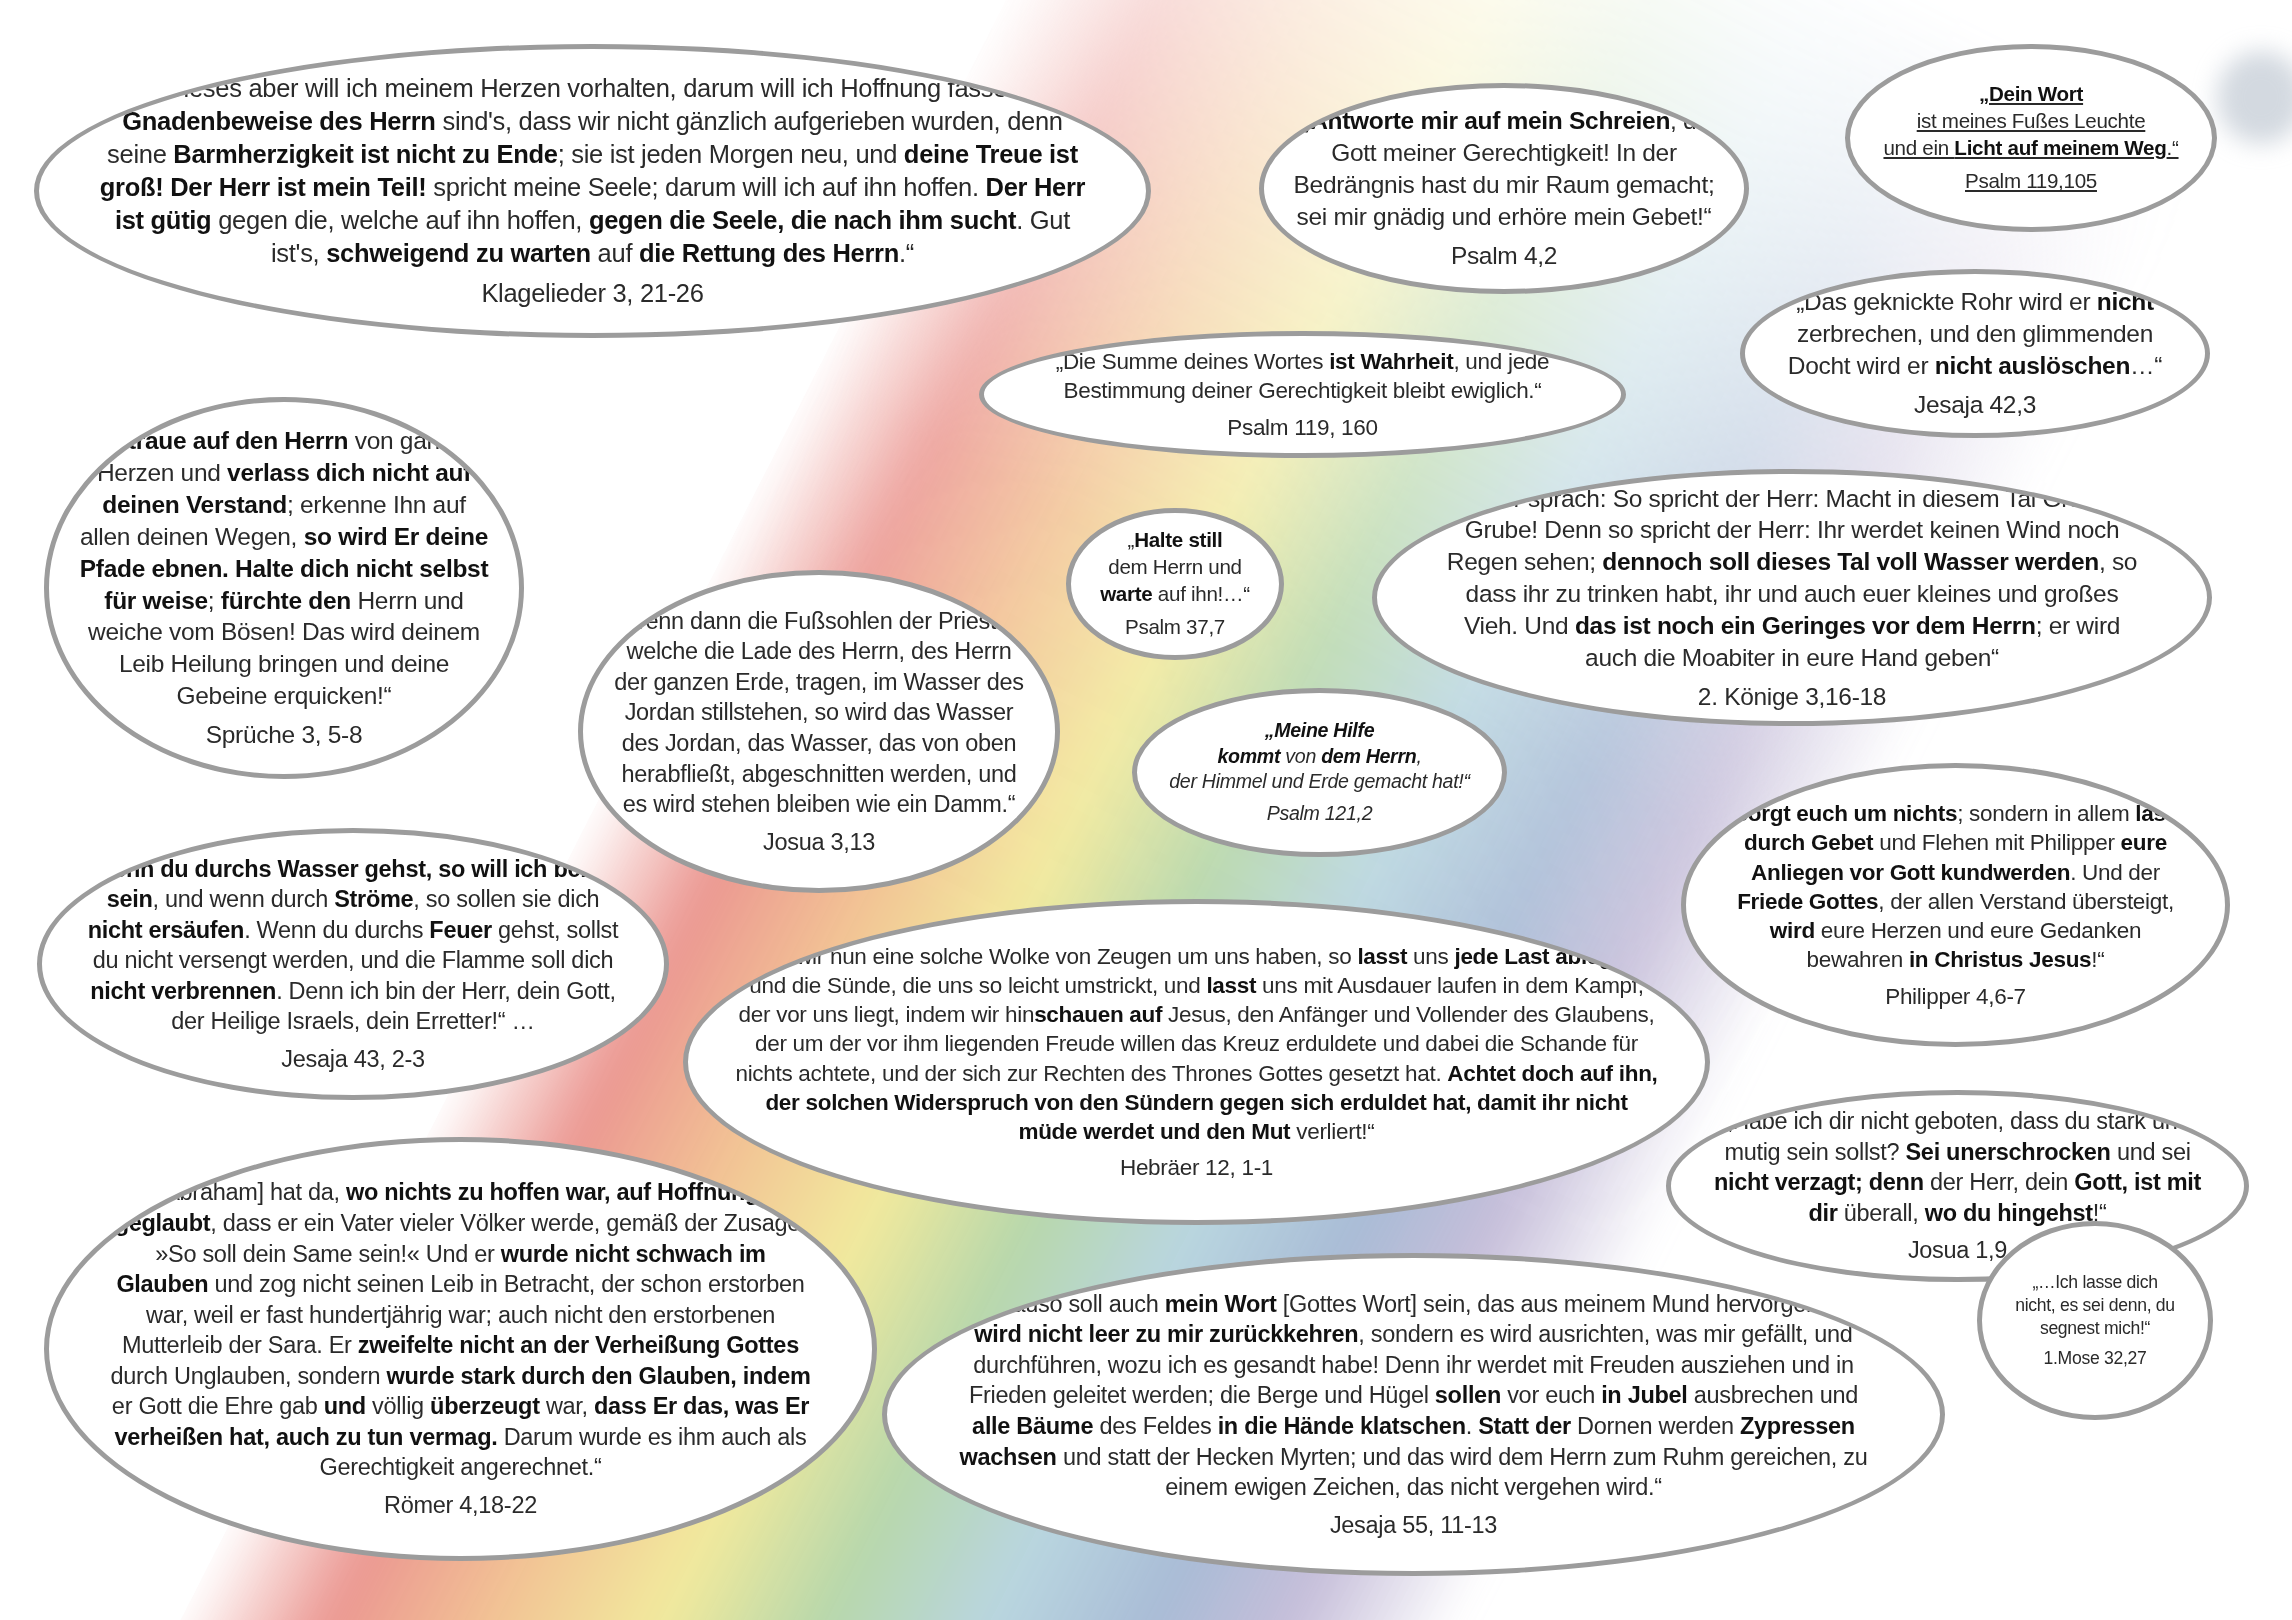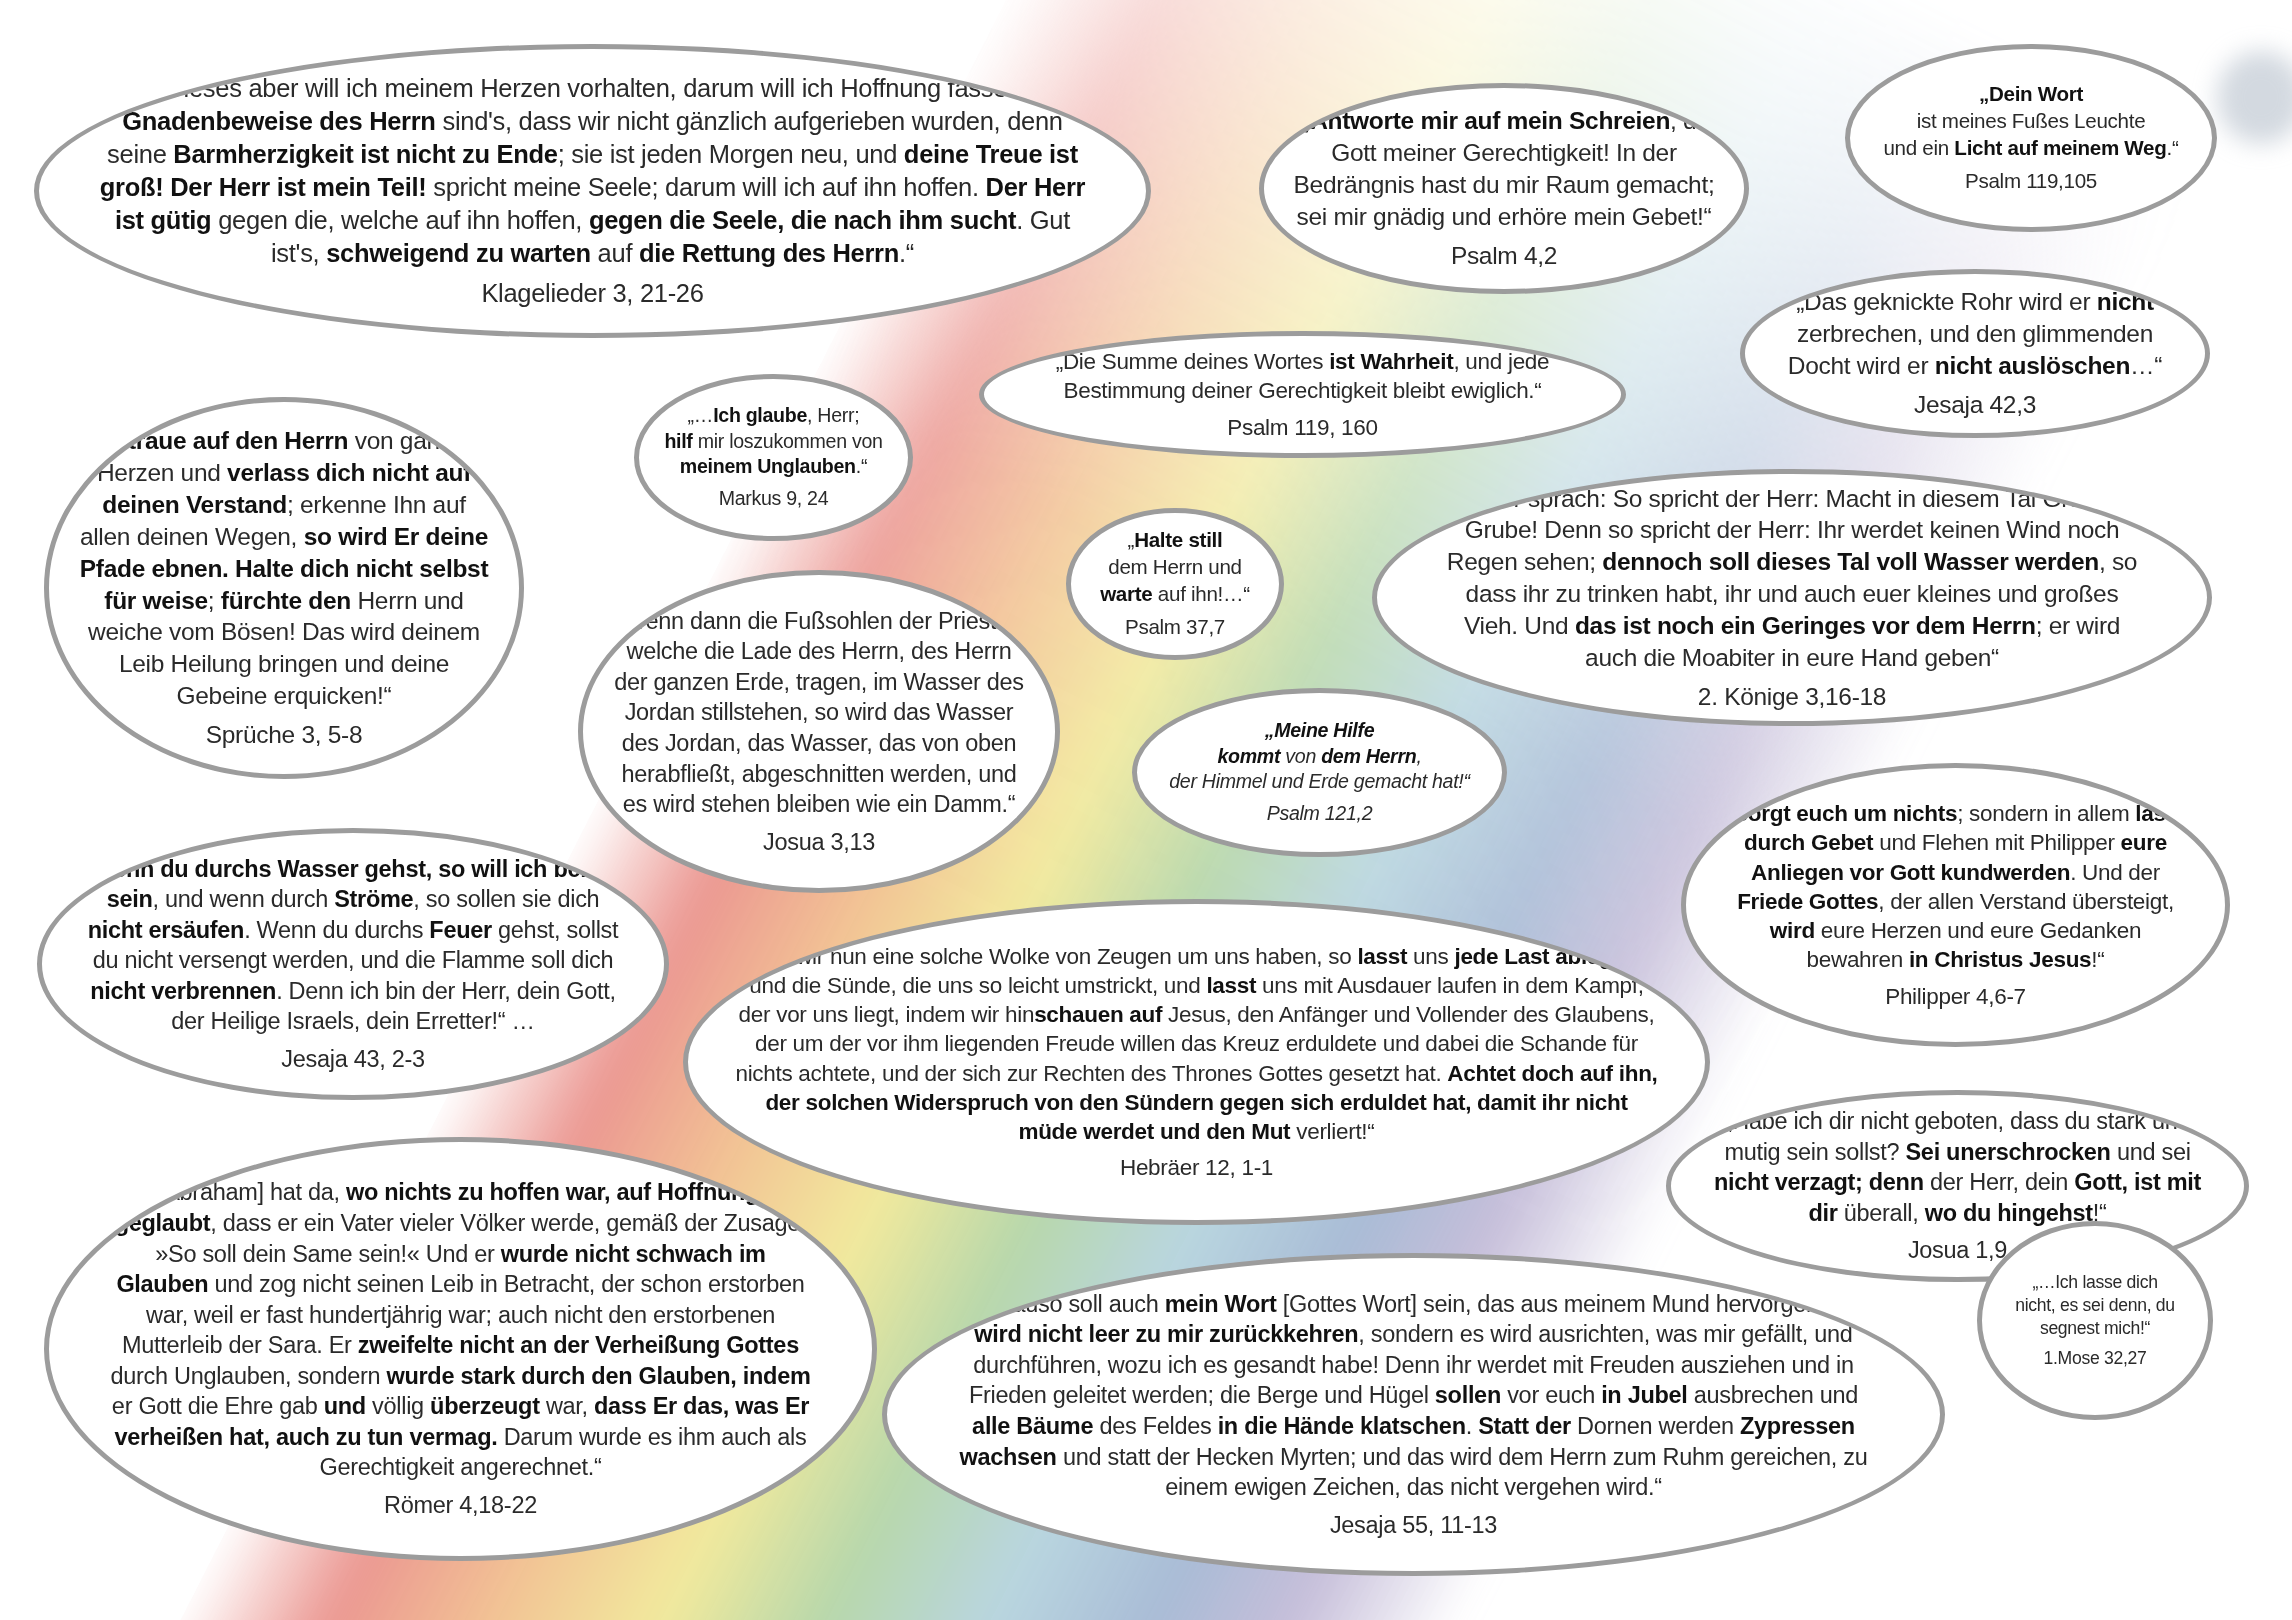--- a/index.html
+++ b/index.html
@@ -49,39 +49,35 @@
   <div class="bubble" style="left:34px;top:44px;width:1117px;height:294px;font-size:25.5px;padding:9.8px 51px;">
     <div class="txt"><span>„Dieses aber will ich meinem Herzen vorhalten, darum will ich Hoffnung fassen: </span><b>Gnadenbeweise des Herrn</b><span> sind's, dass wir nicht gänzlich aufgerieben wurden, denn seine </span><b>Barmherzigkeit ist nicht zu Ende</b><span>; sie ist jeden Morgen neu, und </span><b>deine Treue ist groß! Der Herr ist mein Teil!</b><span> spricht meine Seele; darum will ich auf ihn hoffen. </span><b>Der Herr ist gütig</b><span> gegen die, welche auf ihn hoffen, </span><b>gegen die Seele, die nach ihm sucht</b><span>. Gut ist's, </span><b>schweigend zu warten</b><span> auf </span><b>die Rettung des Herrn</b><span>.“</span></div>
     <div class="ref">Klagelieder 3, 21-26</div>
   </div>
 
   <div class="bubble" style="left:1259px;top:83px;width:490px;height:211px;font-size:24.5px;padding:7.8px 29px;">
     <div class="txt"><b>„Antworte mir auf mein Schreien</b><span>, du Gott meiner Gerechtigkeit! In der Bedrängnis hast du mir Raum gemacht; sei mir gnädig und erhöre mein Gebet!“</span></div>
     <div class="ref">Psalm 4,2</div>
   </div>
 
-  <div class="bubble" style="left:1845px;top:44px;width:372px;height:188px;font-size:20.6px;padding:5.9px 19.6px;">
+  <div class="bubble" style="left:1845px;top:44px;width:372px;height:188px;font-size:20.6px;padding:5.9px 19.6px;text-decoration:underline;">
     <div class="txt"><b>„Dein Wort</b><br><span>ist meines Fußes Leuchte</span><br><span>und ein </span><b>Licht auf meinem Weg</b><span>.“</span></div>
     <div class="ref">Psalm 119,105</div>
   </div>
 
   <div class="bubble" style="left:1740px;top:269px;width:470px;height:169px;font-size:24.5px;padding:5.9px 29px;">
     <div class="txt"><span>„Das geknickte Rohr wird er </span><b>nicht</b><span> zerbrechen, und den glimmenden Docht wird er </span><b>nicht auslöschen</b><span>…“</span></div>
     <div class="ref">Jesaja 42,3</div>
   </div>
 
   <div class="bubble" style="left:979px;top:331px;width:647px;height:127px;font-size:22.5px;padding:3.9px 39px;">
     <div class="txt"><span>„Die Summe deines Wortes </span><b>ist Wahrheit</b><span>, und jede Bestimmung deiner Gerechtigkeit bleibt ewiglich.“</span></div>
     <div class="ref">Psalm 119, 160</div>
   </div>
 
-  <div class="bubble" style="left:634px;top:374px;width:279px;height:167px;font-size:19.6px;padding:5.9px 15.7px;">
-    <div class="txt"><span>„…</span><b>Ich glaube</b><span>, Herr;</span><br><b>hilf</b><span> mir loszukommen von</span><br><b>meinem Unglauben</b><span>.“</span></div>
-    <div class="ref">Markus 9, 24</div>
-  </div>
 
   <div class="bubble" style="left:44px;top:397px;width:480px;height:382px;font-size:24.5px;padding:11.8px 29px;">
     <div class="txt"><span>„</span><b>Vertraue auf den Herrn</b><span> von ganzem Herzen und </span><b>verlass dich nicht auf deinen Verstand</b><span>; erkenne Ihn auf allen deinen Wegen, </span><b>so wird Er deine Pfade ebnen. Halte dich nicht selbst für weise</b><span>; </span><b>fürchte den</b><span> Herrn und weiche vom Bösen! Das wird deinem Leib Heilung bringen und deine Gebeine erquicken!“</span></div>
     <div class="ref">Sprüche 3, 5-8</div>
   </div>
 
   <div class="bubble" style="left:1066px;top:508px;width:218px;height:152px;font-size:20.6px;padding:3.9px 11.8px;align-items:center;">
     <div class="txt"><span>„</span><b>Halte still</b><br><span>dem Herrn und</span><br><b>warte</b><span> auf ihn!…“</span></div>
     <div class="ref">Psalm 37,7</div>
   </div>

